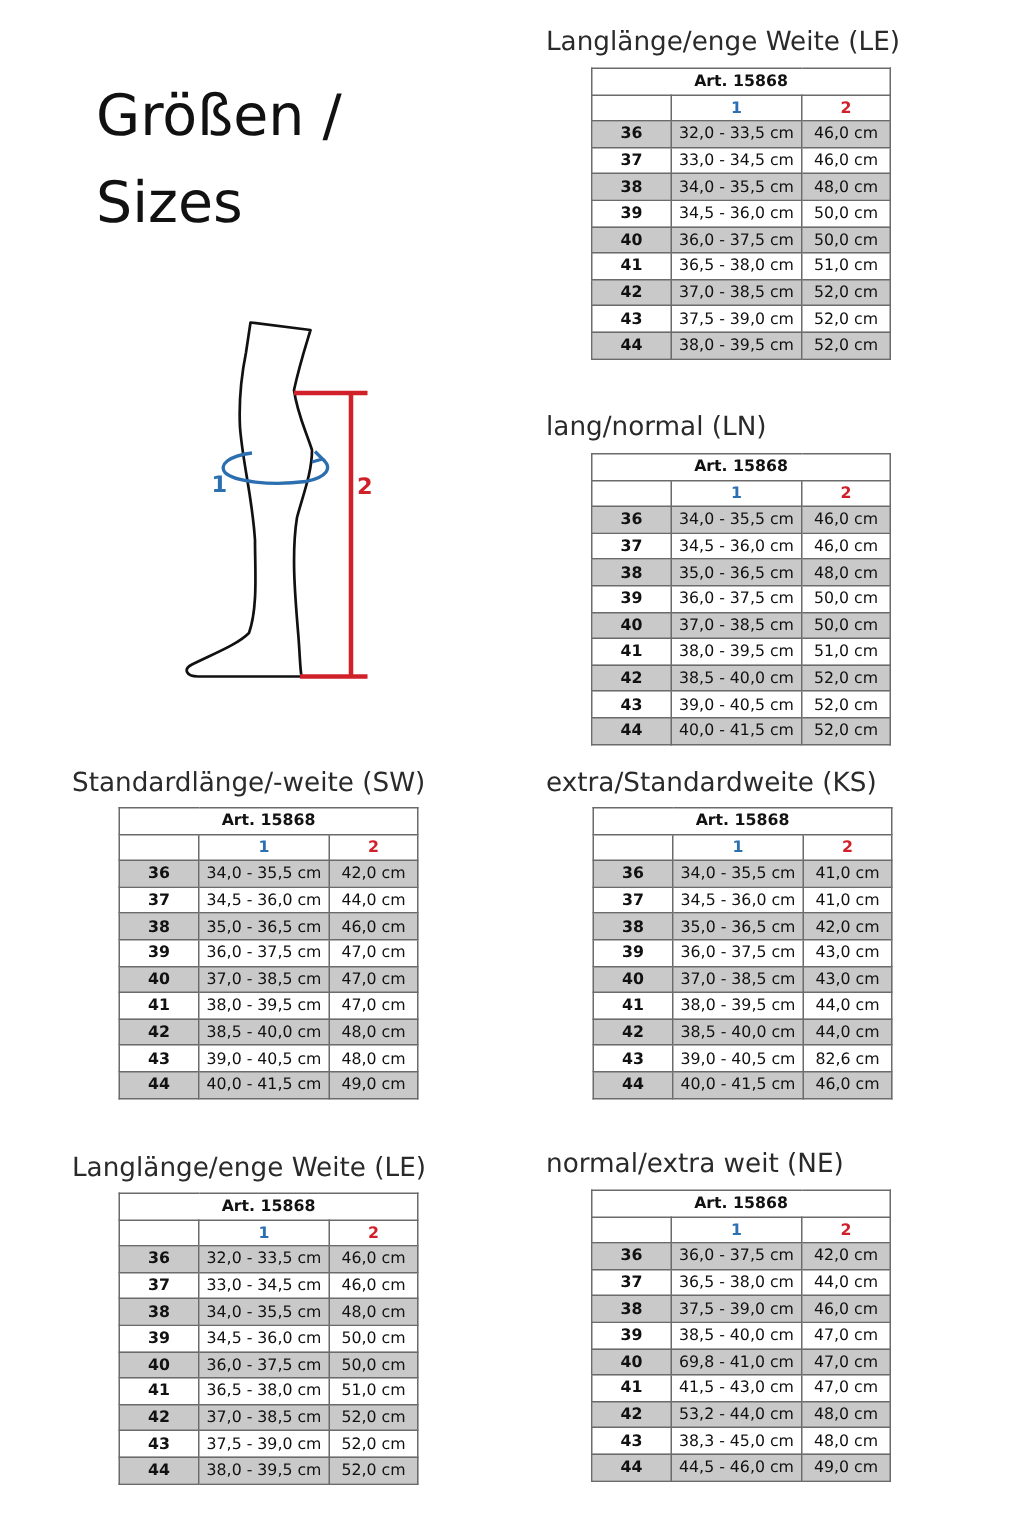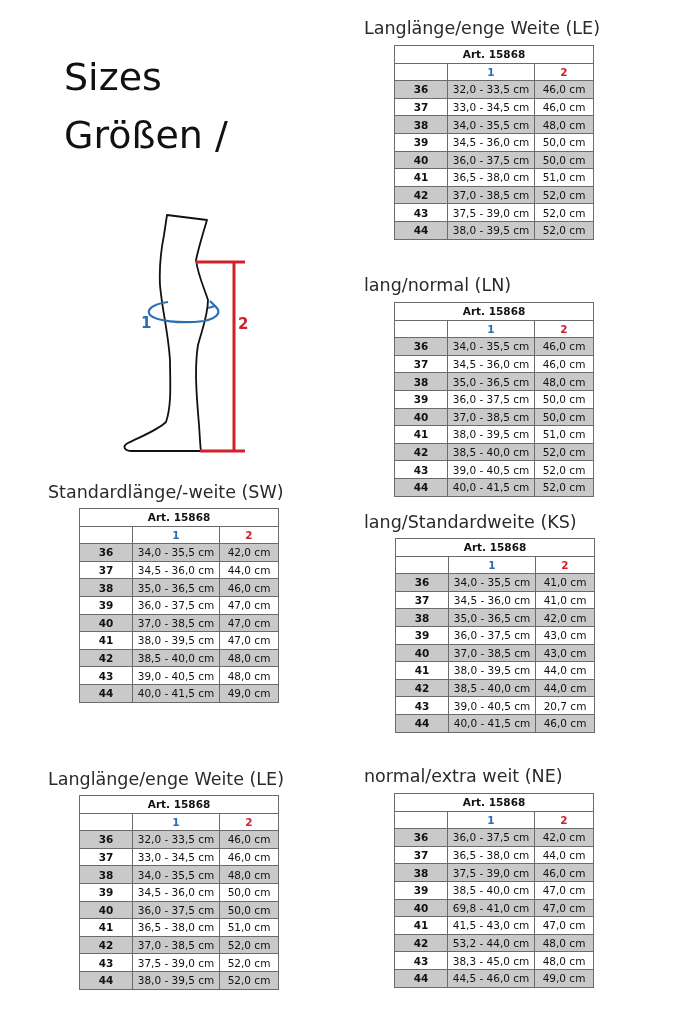--- a/index.html
+++ b/index.html
@@ -86,22 +86,22 @@
       background: #ffffff;
     }
     col.c0 { width: 53px; }
     col.c1 { width: 87px; }
     col.c2 { width: 59px; }
   </style>
 </head>
 <body>
 
 <div class="page-title">
+  <span>Größen /</span>
   <span>Sizes</span>
-  <span>Größen /</span>
 </div>
 
 <div class="diagram">
   <svg width="160" height="270" viewBox="0 0 160 270" xmlns="http://www.w3.org/2000/svg">
 
     <path d="M67 15 L107 20 C104 30 100 42 96 60 C98 75 103 85 108 100 C108 115 102 130 98 145 C94 170 97 200 99 225 C100 238 100 245 101 251 L32 251 C24 251 22 246 28 243 C42 236 58 230 66 222 C72 205 70 180 70 160 C68 130 62 110 60 85 C59 65 62 45 64 35 C65 28 66 22 67 15 Z" fill="none" stroke="#111" stroke-width="1.8" stroke-linejoin="round"></path>
 
     <g>
       <path d="M68 102 C52 104 46 110 50 115 C56 121 80 124 104 121 C118 118 122 112 115 106" fill="none" stroke="#2c6fb0" stroke-width="2.2"></path>
       <path d="M110 101 L115 106 L108 108" fill="none" stroke="#2c6fb0" stroke-width="2.2"></path>
@@ -242,21 +242,21 @@
         </tr>
         <tr class="gray">
           <td class="sz">44</td>
           <td>40,0 - 41,5 cm</td>
           <td>52,0 cm</td>
         </tr>
       </tbody>
   </table>
 </div>
 
-<div class="block" style="left:48px; top:479px;">
+<div class="block" style="left:48px; top:509px;">
   <div class="block-title">Standardlänge/-weite (SW)</div>
   <table class="size-table" style="margin-left:31px; margin-top:3px;">
     <colgroup>
         <col class="c0">
         <col class="c1">
         <col class="c2">
       </colgroup>
     <tbody>
         <tr class="white">
           <td class="art" colspan="3">Art. 15868</td>
@@ -309,21 +309,21 @@
         <tr class="gray">
           <td class="sz">44</td>
           <td>40,0 - 41,5 cm</td>
           <td>49,0 cm</td>
         </tr>
       </tbody>
   </table>
 </div>
 
 <div class="block" style="left:364px; top:509px;">
-  <div class="block-title">lang/Standardweite (KS)</div>
+  <div class="block-title">extra/Standardweite (KS)</div>
   <table class="size-table" style="margin-left:31px; margin-top:3px;">
     <colgroup>
         <col class="c0">
         <col class="c1">
         <col class="c2">
       </colgroup>
     <tbody>
         <tr class="white">
           <td class="art" colspan="3">Art. 15868</td>
         </tr>
@@ -363,21 +363,21 @@
           <td>44,0 cm</td>
         </tr>
         <tr class="gray">
           <td class="sz">42</td>
           <td>38,5 - 40,0 cm</td>
           <td>44,0 cm</td>
         </tr>
         <tr class="white">
           <td class="sz">43</td>
           <td>39,0 - 40,5 cm</td>
-          <td>20,7 cm</td>
+          <td>82,6 cm</td>
         </tr>
         <tr class="gray">
           <td class="sz">44</td>
           <td>40,0 - 41,5 cm</td>
           <td>46,0 cm</td>
         </tr>
       </tbody>
   </table>
 </div>
 

